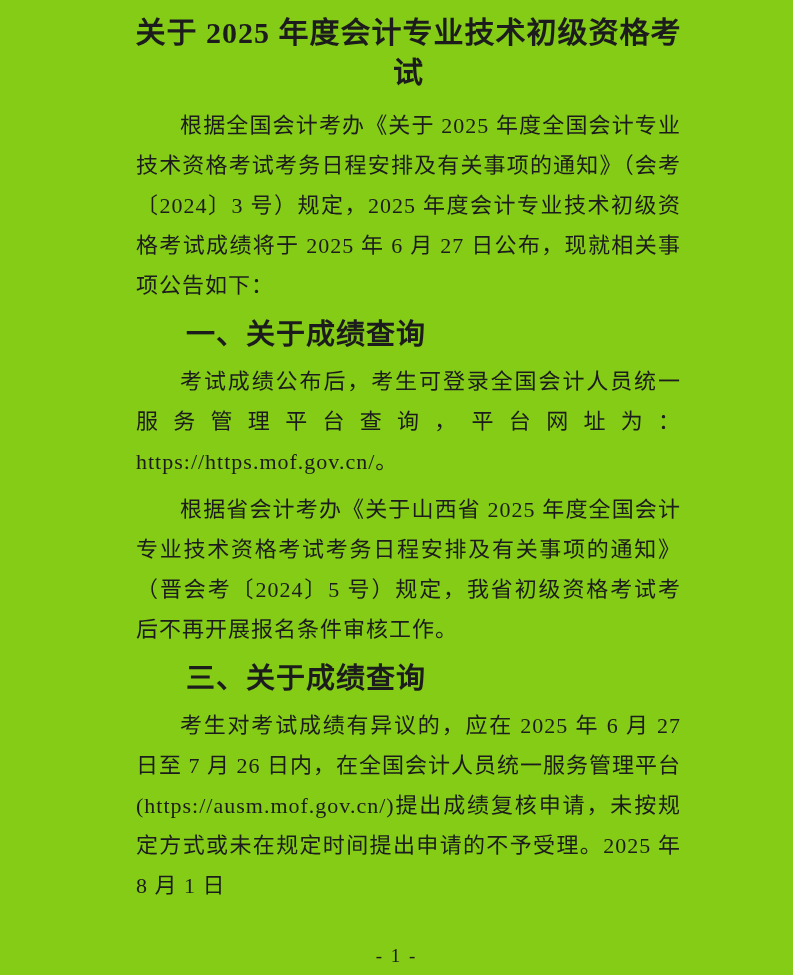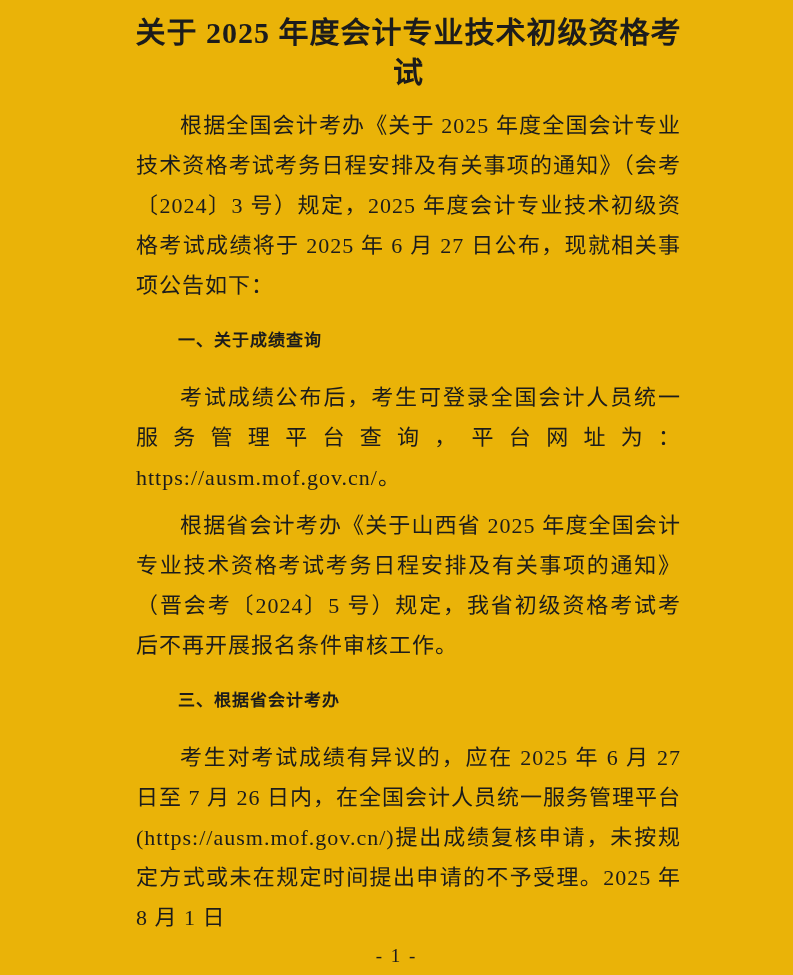--- a/index.html
+++ b/index.html
@@ -5,21 +5,21 @@
   html, body {
     margin: 0;
     padding: 0;
     background: #ffffff;
   }
   .page {
     position: relative;
     width: 793px;
     height: 975px;
     margin: 0 auto;
-    background: #eab308;
+    background: #84cc16;
     color: #1c1c1c;
     box-sizing: border-box;
     padding: 13px 104px 0 128px;
     font-family: "Liberation Serif", "DejaVu Serif", serif;
     overflow: hidden;
   }
   .doc-title {
     margin: 0;
     font-size: 30px;
     font-weight: bold;
@@ -35,25 +35,25 @@
     font-size: 22px;
     line-height: 40px;
     letter-spacing: 1px;
     text-align: justify;
   }
   .block-paragraph {
     margin: 8px;
     text-indent: 2em;
   }
   .block-heading {
-    margin: 16px;
+    margin: 0;
     text-indent: 2em;
-    font-family: Liberation Mono, monospace;
+    font-family: Liberation Sans, sans-serif;
     font-weight: bold;
-    font-size: 17px;
+    font-size: 29px;
     letter-spacing: 1px;
   }
   .page-footer {
     position: absolute;
     left: 0;
     right: 0;
     bottom: 8px;
     text-align: center;
     font-size: 19px;
     letter-spacing: 2px;
@@ -67,26 +67,26 @@
 
   <h1 class="doc-title">
     <span class="title-line">关于 2025 年度会计专业技术初级资格考试</span>
   </h1>
 
   <div class="doc-body">
     <p class="block-paragraph">根据全国会计考办《关于 2025 年度全国会计专业技术资格考试考务日程安排及有关事项的通知》（会考〔2024〕3 号）规定，2025 年度会计专业技术初级资格考试成绩将于 2025 年 6 月 27 日公布，现就相关事项公告如下：</p>
 
     <h2 class="block-heading">一、关于成绩查询</h2>
 
-    <p class="block-paragraph">考试成绩公布后，考生可登录全国会计人员统一服务管理平台查询，平台网址为：https://ausm.mof.gov.cn/。</p>
+    <p class="block-paragraph">考试成绩公布后，考生可登录全国会计人员统一服务管理平台查询，平台网址为：https://https.mof.gov.cn/。</p>
 
 
     <p class="block-paragraph">根据省会计考办《关于山西省 2025 年度全国会计专业技术资格考试考务日程安排及有关事项的通知》（晋会考〔2024〕5 号）规定，我省初级资格考试考后不再开展报名条件审核工作。</p>
 
 
-    <h2 class="block-heading">三、根据省会计考办</h2>
+    <h2 class="block-heading">三、关于成绩查询</h2>
 
     <p class="block-paragraph">考生对考试成绩有异议的，应在 2025 年 6 月 27 日至 7 月 26 日内，在全国会计人员统一服务管理平台(https://ausm.mof.gov.cn/)提出成绩复核申请，未按规定方式或未在规定时间提出申请的不予受理。2025 年 8 月 1 日</p>
   </div>
 
   <div class="page-footer">- 1 -</div>
 
 </div>
 
 </body></html>

